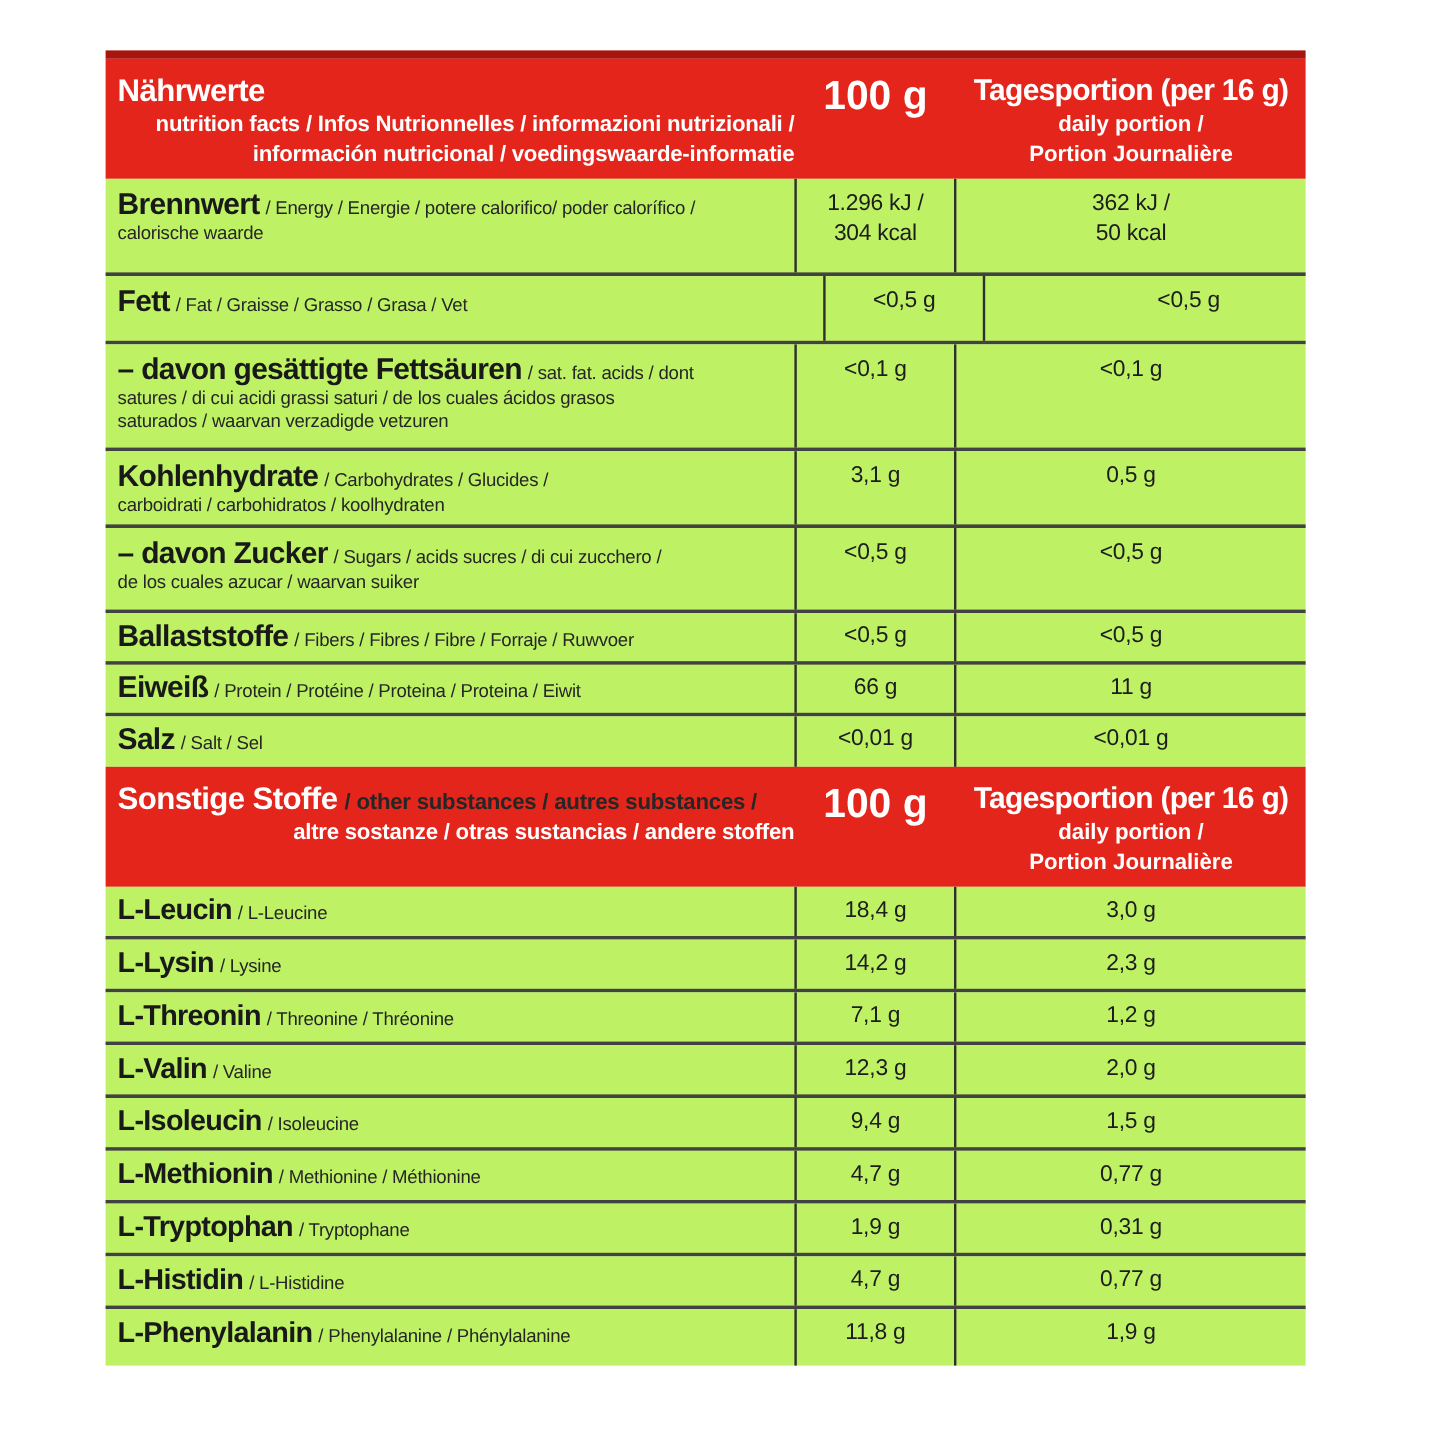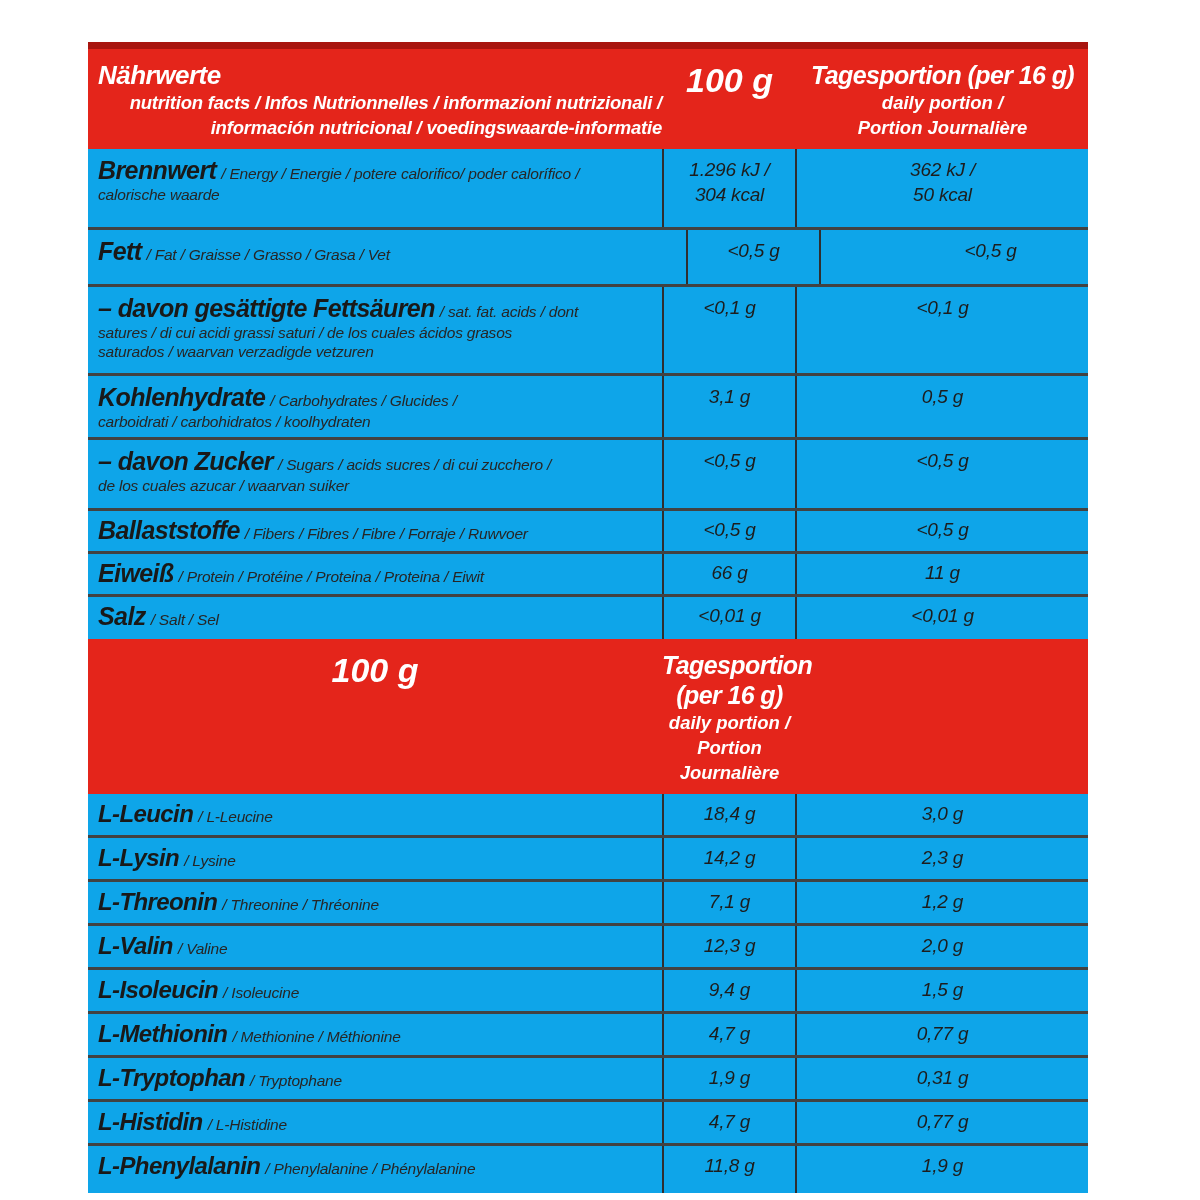--- a/index.html
+++ b/index.html
@@ -1,33 +1,33 @@
 <!DOCTYPE html>
 <html><head>
 <meta charset="utf-8">
 <style>
   html,body{margin:0;padding:0;background:#ffffff;}
   body{width:1200px;height:1200px;font-family:"Liberation Sans","DejaVu Sans",sans-serif;-webkit-font-smoothing:antialiased;}
-  .page{position:relative;width:1098px;height:1200px;background:#fff;overflow:hidden;font-style:italic;}
+  .page{position:relative;width:1098px;height:1200px;background:#fff;overflow:hidden;}
   .sheet{position:absolute;left:88px;top:42px;width:1000px;}
   .topstrip{height:7px;background:#a8150f;}
   
   .hdr{background:#e4251b;color:#fff;display:grid;grid-template-columns:574px 135px 291px;box-sizing:border-box;padding:11px 0 9px 0;}
   .hdr1{min-height:99px;}
   .hdr2{min-height:97px;}
   .hdr .left{padding-left:10px;letter-spacing:-0.2px;}
   .hdr .title{font-size:26px;font-weight:bold;letter-spacing:-0.5px;line-height:30px;}
   .hdr .subsm{font-size:18.5px;line-height:25px;font-weight:bold;text-align:right;}
   .hdr2 .subin{font-size:18.5px;font-weight:bold;margin-left:6px;}
   .hdr .c2{text-align:center;font-size:34px;font-weight:bold;padding-top:1px;}
   .hdr .c3{text-align:center;}
   .hdr .c3 .t{font-size:25px;font-weight:bold;letter-spacing:-0.6px;line-height:30px;}
   .hdr .c3 .s{font-size:18.5px;line-height:25px;font-weight:bold;}
   
-  .row{display:grid;grid-template-columns:574px 135px 291px;border-bottom:3px solid #424242;box-sizing:border-box;background:#0ea5e9;}
+  .row{display:grid;grid-template-columns:574px 135px 291px;border-bottom:3px solid #424242;box-sizing:border-box;background:#bef264;}
   .cell{box-sizing:border-box;}
   .lab{padding:7px 8px 6px 10px;color:#1d1d1d;}
   .main{font-size:25px;font-weight:bold;letter-spacing:-0.6px;color:#191919;}
   .sec2 .main{font-size:24px;}
   .subin{font-size:15.5px;color:#262626;margin-left:5px;letter-spacing:-0.2px;}
   .subline{font-size:15.5px;color:#262626;line-height:19px;letter-spacing:-0.2px;}
   .dash .subline{}
   .v{text-align:center;font-size:19px;color:#1d1d1d;padding-top:8px;line-height:25px;letter-spacing:-0.2px;}
   .c2v{border-left:2px solid #2f2f2f;border-right:2px solid #2f2f2f;}
   
@@ -168,20 +168,26 @@
         <div class="cell v c2v">
             <div>&lt;0,01 g</div>
           </div>
         <div class="cell v">
             <div>&lt;0,01 g</div>
           </div>
       </div>
     </div>
 
     <div class="hdr hdr2">
+      <div class="left">
+        <div>
+          <span class="title">Sonstige Stoffe</span><span class="subin">/ other substances / autres substances /</span>
+        </div>
+        <div class="subsm">altre sostanze /  otras sustancias / andere stoffen</div>
+      </div>
       <div class="c2">100 g</div>
       <div class="c3">
         <div class="t">Tagesportion (per 16 g)</div>
         <div class="s">daily portion /</div>
         <div class="s">Portion Journalière</div>
       </div>
     </div>
 
     <div class="s2rows sec2">
 

